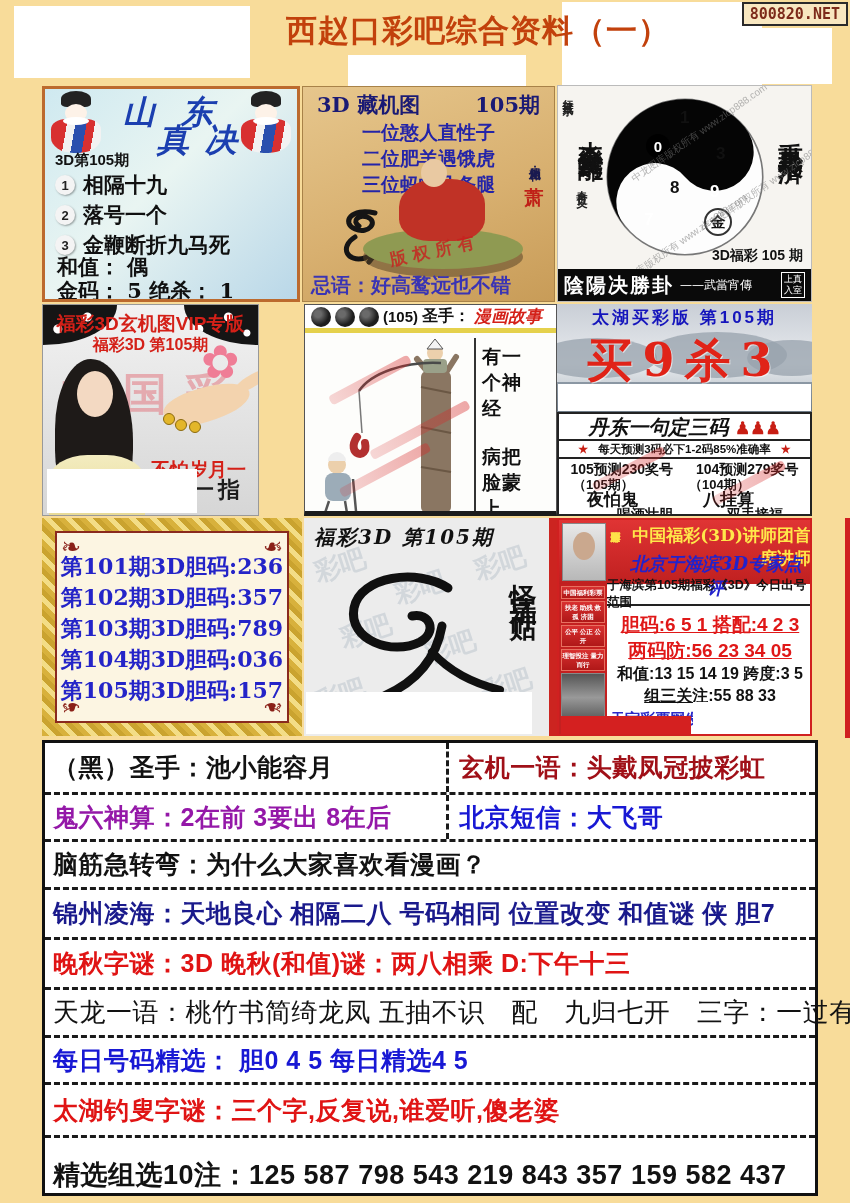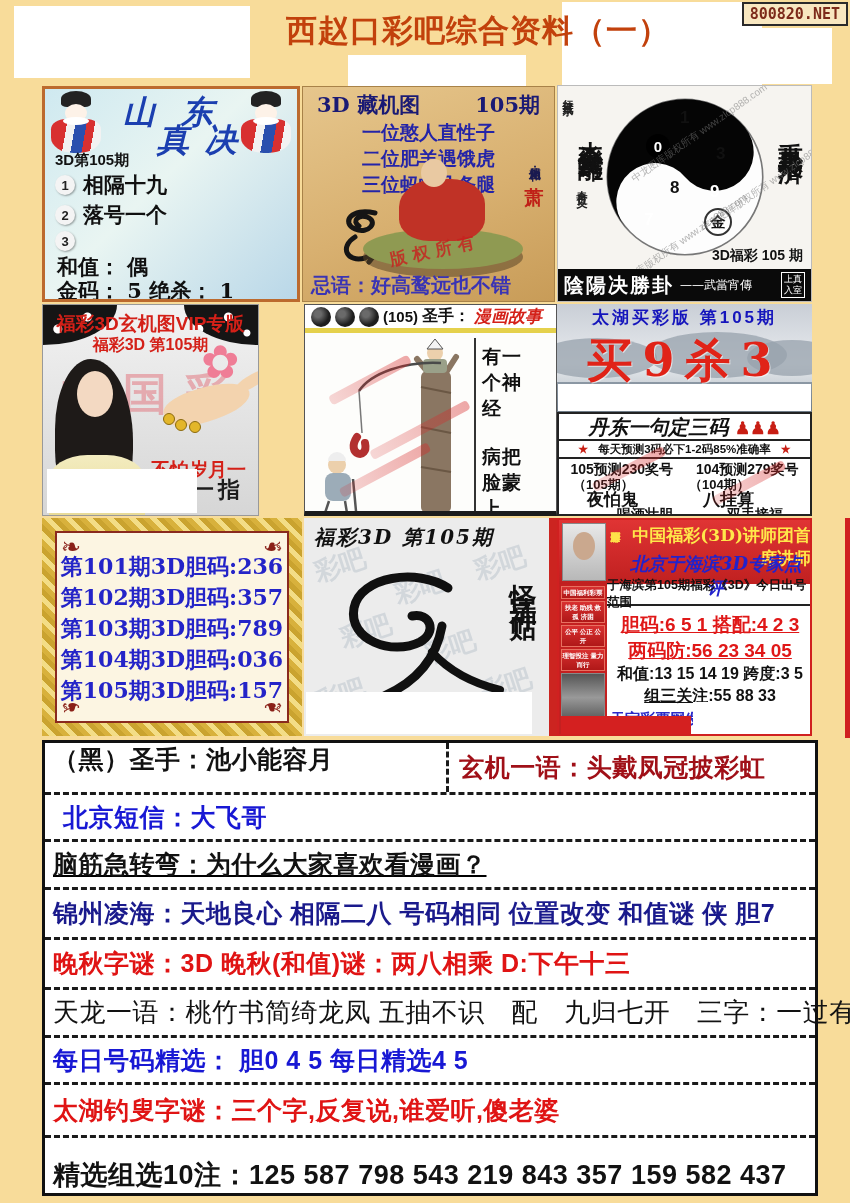--- a/index.html
+++ b/index.html
@@ -157,21 +157,21 @@
   .yu-red { color:#e01818; font-size:19px; text-decoration:underline; }
   .yu-blk { color:#111; font-size:16px; }
   .yu-foot { position:absolute; left:50px; top:190px; width:202px; text-align:center; color:#2a2ac8; font-size:15px; font-weight:bold; }
   .yu-redbar { position:absolute; left:2px; top:196px; width:130px; height:18px; background:#d42020; }
 
   
   #btable { position:absolute; left:42px; top:740px; width:776px; height:456px; background:#fff; border:3px solid #111;
     display:flex; flex-direction:column; }
   .brow { display:flex; align-items:center; border-bottom:3px dashed #1a1a1a; padding-left:8px; }
   .brow:last-child { border-bottom:none; }
-  .bcell-l { flex:0 0 52%; border-right:3px dashed #1a1a1a; align-self:stretch; display:flex; }
+  .bcell-l { flex:0 0 52%; border-right:3px dashed #1a1a1a; align-self:stretch; display:flex; align-items:center; }
   .bcell-r { padding-left:10px; display:flex; align-items:center; }
   .bt { font-size:25px; font-weight:bold; letter-spacing:0.5px; white-space:nowrap; }
   .c-black { color:#121212; } .c-maroon { color:#a01018; } .c-purple { color:#9418a8; }
   .c-blue { color:#1818d4; } .c-navy { color:#1a1a8c; } .c-red { color:#e01414; }
 </style>
 </head>
 <body>
 
 <div id="page">
 
@@ -201,20 +201,21 @@
     <div class="sd-item" style="top:82px;">
       <span class="sd-num">1</span>
       <span class="sd-text">相隔十九</span>
     </div>
     <div class="sd-item" style="top:112px;">
       <span class="sd-num">2</span>
       <span class="sd-text">落号一个</span>
     </div>
     <div class="sd-item" style="top:142px;">
       <span class="sd-num">3</span>
+      <span class="sd-text">金鞭断折九马死</span>
     </div>
     <div class="sd-line" style="top:164px;">和值： 偶</div>
     <div class="sd-line" style="top:188px;">金码： 5  绝杀： 1</div>
   </div>
 
   <div class="panel" id="p-cangji">
     <div class="cj-titlerow">
       <span>3D 藏机图</span>
       <span>105期</span>
     </div>
@@ -422,25 +423,28 @@
   <div id="btable">
     <div class="brow" style="flex:0 0 52px;">
       <div class="bcell-l">
           <span class="bt c-black">（黑）圣手：池小能容月</span>
         </div>
       <div class="bcell-r">
           <span class="bt c-maroon">玄机一语：头戴凤冠披彩虹</span>
         </div>
     </div>
     <div class="brow" style="flex:0 0 47px;">
+      <div class="bcell-l">
+          <span class="bt c-purple">鬼六神算：2在前  3要出  8在后</span>
+        </div>
       <div class="bcell-r">
           <span class="bt c-blue">北京短信：大飞哥</span>
         </div>
     </div>
-    <div class="brow" style="flex:0 0 48px;text-decoration:underline;">
+    <div class="brow" style="flex:0 0 48px;">
       <span class="bt c-black">脑筋急转弯：为什么大家喜欢看漫画？</span>
     </div>
     <div class="brow" style="flex:0 0 50px;">
       <span class="bt c-navy">锦州凌海：天地良心 相隔二八 号码相同 位置改变 和值谜 侠 胆7</span>
     </div>
     <div class="brow" style="flex:0 0 50px;">
       <span class="bt c-red">晚秋字谜：3D 晚秋(和值)谜：两八相乘  D:下午十三</span>
     </div>
     <div class="brow" style="flex:0 0 48px;">
       <span class="bt c-black" style="font-weight:normal;font-size:26px;">天龙一语：桃竹书简绮龙凤 五抽不识　配　九归七开　三字：一过有</span>

